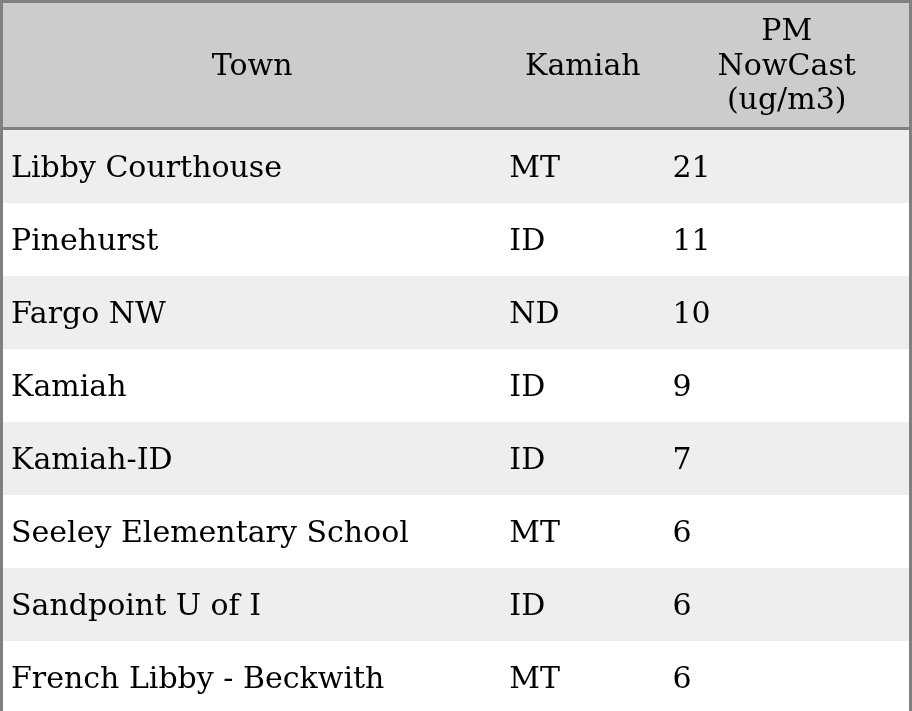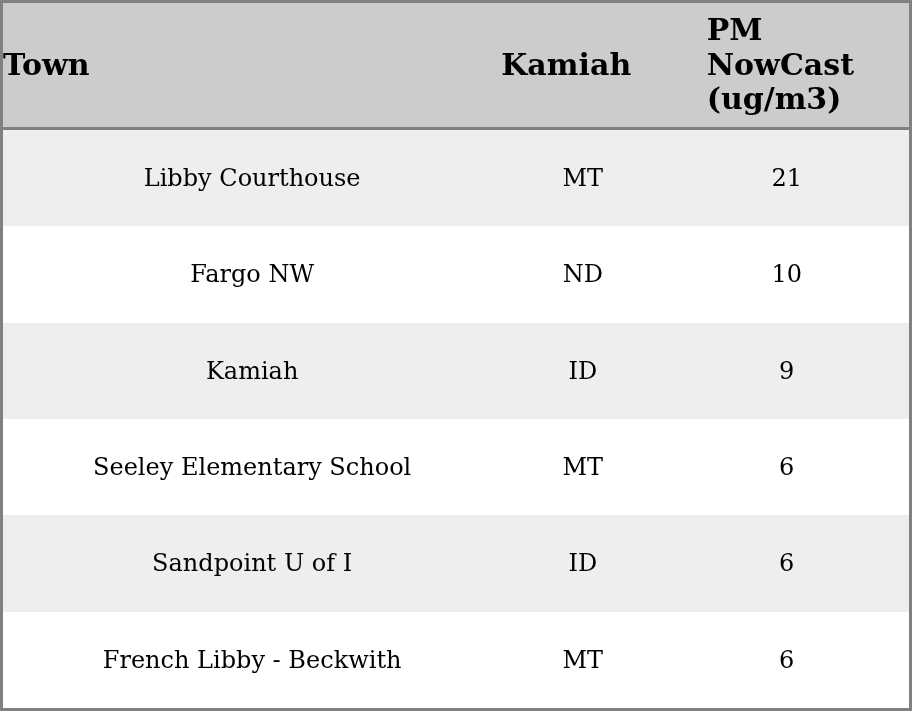--- a/index.html
+++ b/index.html
@@ -23,36 +23,35 @@
     border-collapse:separate;
     border-spacing:0;
     table-layout:fixed;
     border:3px solid var(--border);
   }
   thead th{
     background:var(--header-bg);
     border-bottom:3px solid var(--border);
     height:124px;
     font-size:30px;
-    font-weight:bold;
-    text-align:left;
+    font-weight:normal;
+    text-align:center;
     vertical-align:middle;
     line-height:1.16;
     padding:0;
   }
   .pm-head-wrap{
     max-width:160px;
     margin:0 auto;
   }
   tbody td{
-    font-size:24px;
-    text-align:center;
+    font-size:30px;
     vertical-align:middle;
     height:57px;
-    padding:0;
+    padding:8px;
   }
   tbody tr:nth-child(odd){background:var(--row-alt-bg);}
   tbody tr:nth-child(even){background:var(--row-bg);}
 </style>
 </head>
 <body>
 
 <table class="pm-table">
   <colgroup>
     <col style="width:55%">
@@ -68,33 +67,43 @@
       </th>
     </tr>
   </thead>
   <tbody>
   <tr>
     <td>Libby Courthouse</td>
     <td>MT</td>
     <td>21</td>
   </tr>
 
+  <tr>
+    <td>Pinehurst</td>
+    <td>ID</td>
+    <td>11</td>
+  </tr>
 
   <tr>
     <td>Fargo NW</td>
     <td>ND</td>
     <td>10</td>
   </tr>
 
   <tr>
     <td>Kamiah</td>
     <td>ID</td>
     <td>9</td>
   </tr>
 
+  <tr>
+    <td>Kamiah-ID</td>
+    <td>ID</td>
+    <td>7</td>
+  </tr>
 
   <tr>
     <td>Seeley Elementary School</td>
     <td>MT</td>
     <td>6</td>
   </tr>
 
 
   <tr>
     <td>Sandpoint U of I</td>

